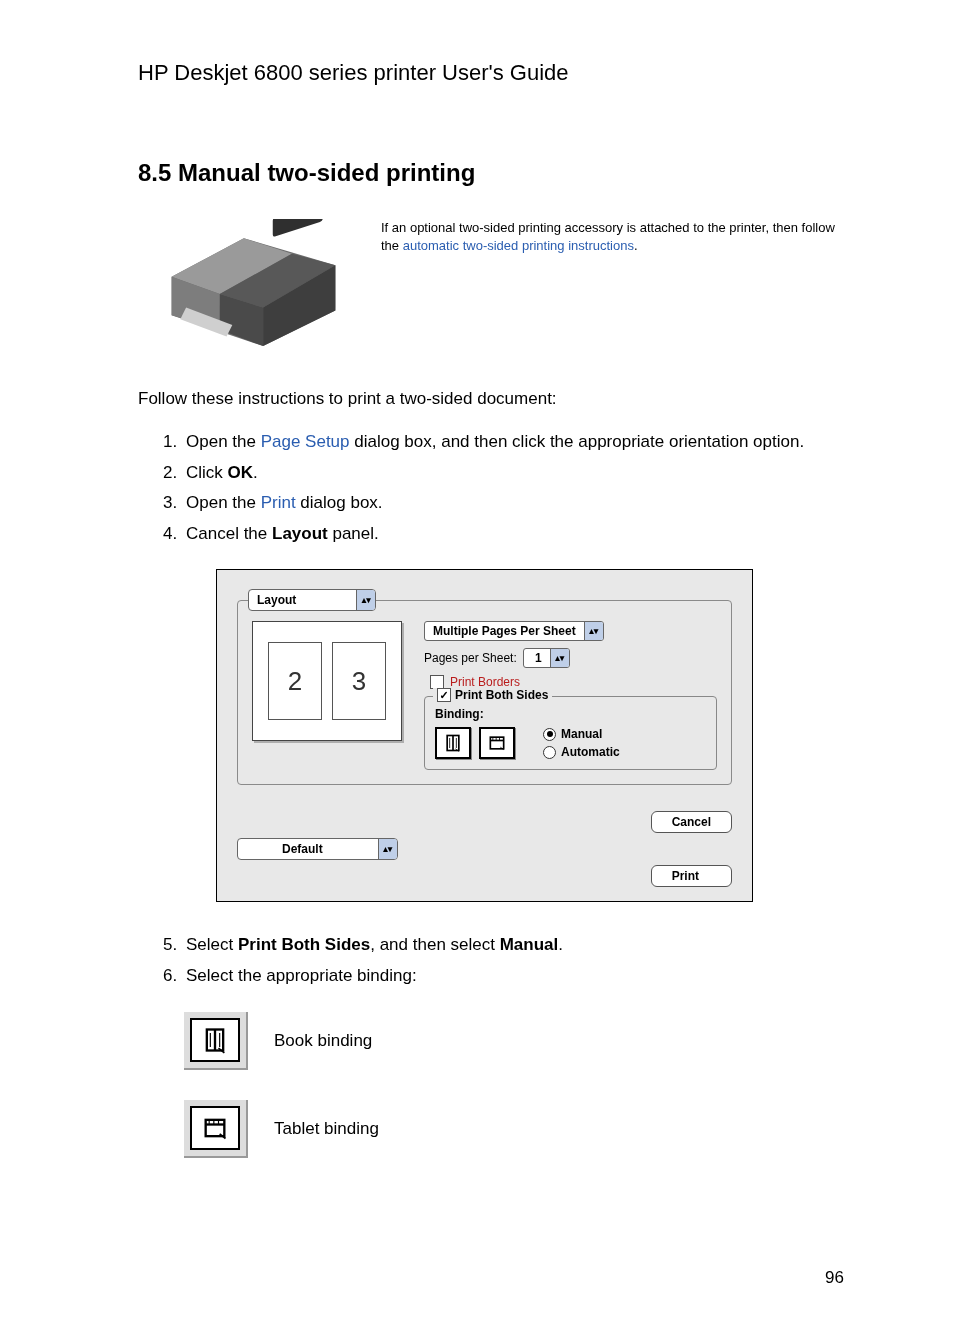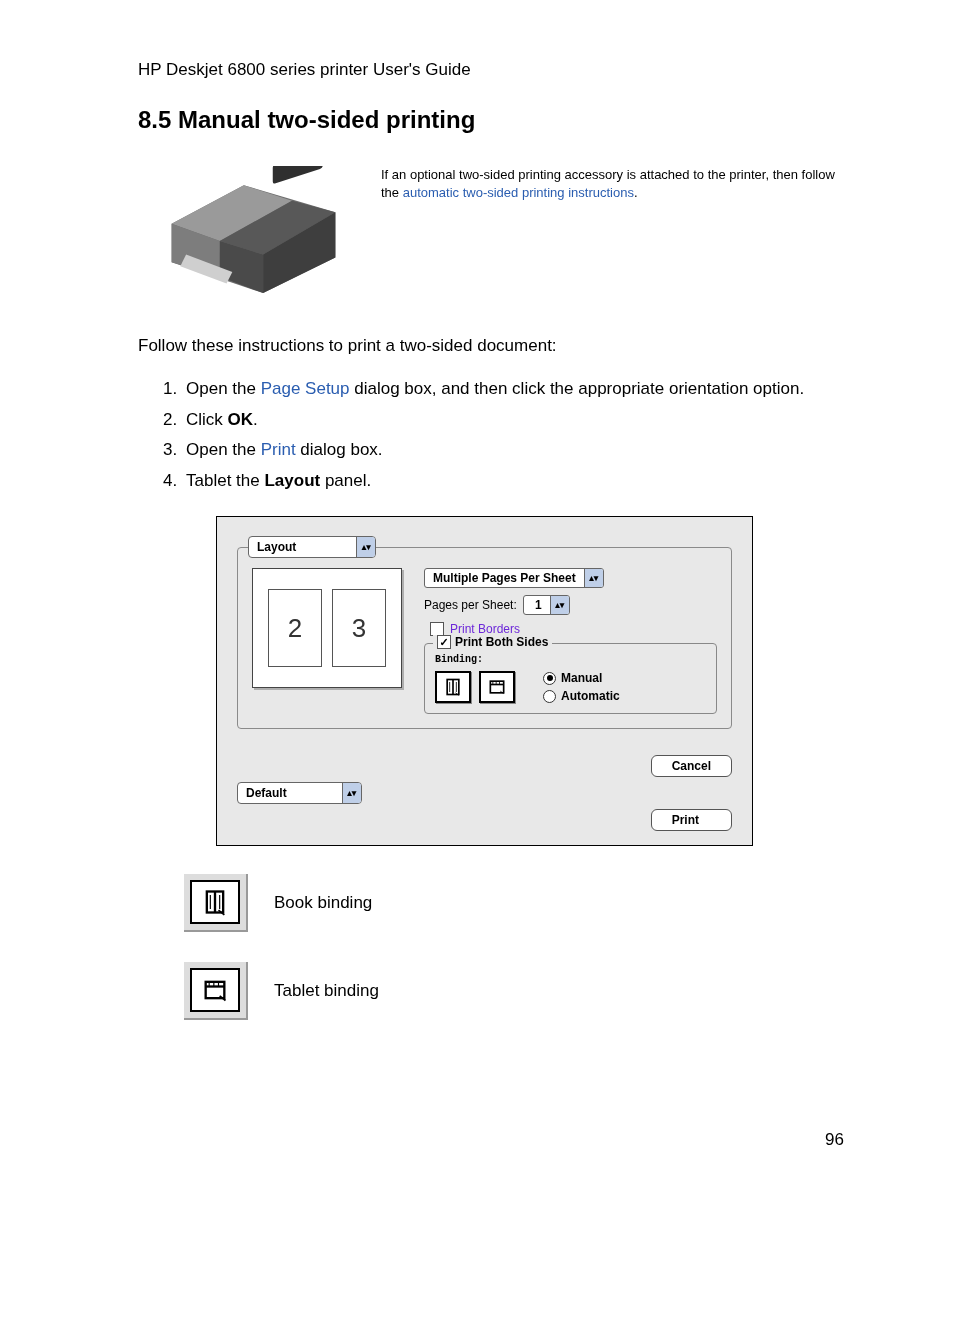--- a/index.html
+++ b/index.html
@@ -9,22 +9,22 @@
     font-size: 17px;
     color: #000;
     background: #fff;
     width: 954px;
   }
   .page {
     padding: 60px 110px 40px 138px;
     box-sizing: border-box;
   }
   .header-text {
-    font-size: 17px;
-    margin-bottom: 26px;
+    font-size: 22px;
+    margin-bottom: 73px;
   }
   h1.section-heading {
     font-size: 24px;
     font-weight: bold;
     margin: 0 0 32px 0;
   }
   .intro-row {
     display: flex;
     gap: 30px;
     align-items: flex-start;
@@ -146,21 +146,21 @@
   }
   .inline-dd .dd-text { padding: 17px 8px; }
   .row { margin-bottom: 7px; display: flex; align-items: center; gap: 6px; }
   .mppssheet-value { padding: 1px 10px 1px 6px; min-width: 10px; text-align: right; }
   .checkbox {
     width: 12px; height: 12px; border: 1px solid #555; background: #fff;
     display: inline-flex; align-items: center; justify-content: center;
     font-size: 11px; line-height: 1;
   }
   .cbtxt { font-weight: normal; font-size: 12px; }
-  .cbtxt.disabled { color: #6d28d9; text-align: right; }
+  .cbtxt.disabled { color: #b91c1c; text-align: right; }
   .inner-group {
     border: 1px solid #888;
     border-radius: 4px;
     padding: 10px 10px 10px 10px;
     position: relative;
     margin-top: 4px;
   }
   .inner-group-legend {
     position: absolute;
     top: -9px;
@@ -172,21 +172,21 @@
     display: flex;
     align-items: center;
     gap: 4px;
   }
   .inner-group-legend .checkbox { background: #fff; }
   .binding-row {
     display: flex;
     align-items: center;
     gap: 28px;
   }
-  .binding-title { font-weight: bold; font-size: 10px; margin-bottom: 6px; font-family: Liberation Mono, monospace; }
+  .binding-title { font-weight: bold; font-size: 12px; margin-bottom: 6px; }
   .binding-icons { display: flex; gap: 8px; }
   .binding-icon {
     width: 32px; height: 28px; border: 2px solid #000; background: #fff;
     display: flex; align-items: center; justify-content: center;
     box-shadow: 1px 1px 0 #888;
   }
   .binding-icon svg { width: 20px; height: 20px; }
   .radio-col { display: flex; flex-direction: column; gap: 4px; font-weight: bold; font-size: 12px; }
   .radio-row { display: flex; align-items: center; gap: 5px; }
   .radio {
@@ -207,21 +207,21 @@
     padding: 3px 20px;
     font-weight: bold;
     font-size: 12px;
   }
   .btn-group { display: flex; gap: 32px; flex-direction: column; }
   .default-dd {
     display: inline-flex; align-items: center; background: #fff;
     border: 1px solid #666; border-radius: 4px; font-weight: bold; font-size: 12px;
     height: 20px; overflow: hidden;
   }
-  .default-dd .dd-text { padding: 2px 55px 2px 8px; }
+  .default-dd .dd-text { padding: 2px 55px 2px 8px; margin-left: 36px; }
 
   
   .binding-row-tbl {
     display: flex; align-items: center; gap: 26px;
     margin: 0 0 30px 46px;
   }
   .binding-row-tbl .big-icon-wrap {
     width: 62px; height: 56px;
     background: #ddd;
     border-right: 2px solid #999;
@@ -275,21 +275,21 @@
     <li>
       <span>Open the </span><span class="link">Page Setup</span><span> dialog box, and then click the appropriate orientation option.</span>
     </li>
     <li>
       <span>Click </span><span class="bold">OK</span><span>.</span>
     </li>
     <li>
       <span>Open the </span><span class="link">Print</span><span> dialog box.</span>
     </li>
     <li>
-      <span>Tablet the </span><span class="bold">Layout</span><span> panel.</span>
+      <span>Cancel the </span><span class="bold">Layout</span><span> panel.</span>
     </li>
   </ol>
 
   <div class="dialog-fig">
     <div class="dialog-inner">
       <div class="group-box">
         <div class="group-label-dd">
           <span class="dd-text">Layout</span>
           <span class="dd-caret">▴▾</span>
         </div>
@@ -369,20 +369,26 @@
           <span class="dd-caret">▴▾</span>
         </div>
         <div class="btn-group">
           <div class="btn">Cancel</div>
           <div class="btn">Print</div>
         </div>
       </div>
     </div>
   </div>
 
+  <ol class="steps" start="5">
+    <li>
+      <span>Select </span><span class="bold">Print Both Sides</span><span>, and then select </span><span class="bold">Manual</span><span>.</span>
+    </li>
+    <li>Select the appropriate binding:</li>
+  </ol>
 
   <div class="binding-row-tbl">
     <div class="big-icon-wrap">
       <div class="big-icon-inner">
         <svg viewBox="0 0 24 24">
             <rect x="5" y="3" width="14" height="18" fill="none" stroke="#000" stroke-width="2"></rect>
             <line x1="12" y1="3" x2="12" y2="21" stroke="#000" stroke-width="2"></line>
             <line x1="8" y1="6" x2="8" y2="18" stroke="#000"></line>
             <line x1="16" y1="6" x2="16" y2="18" stroke="#000"></line>
             <path d="M15 19 l5 4" stroke="#000" stroke-width="1.5"></path>

